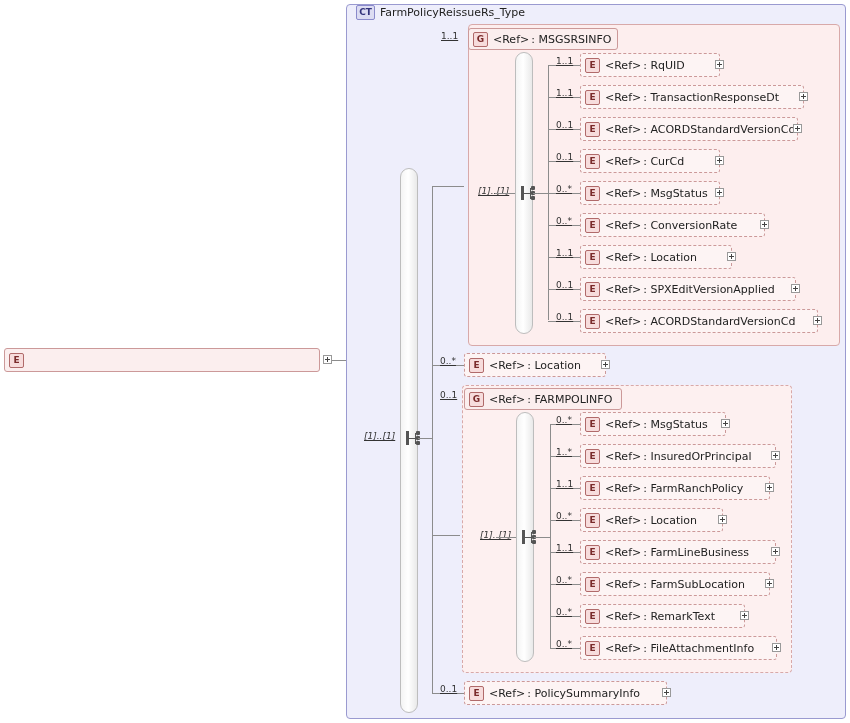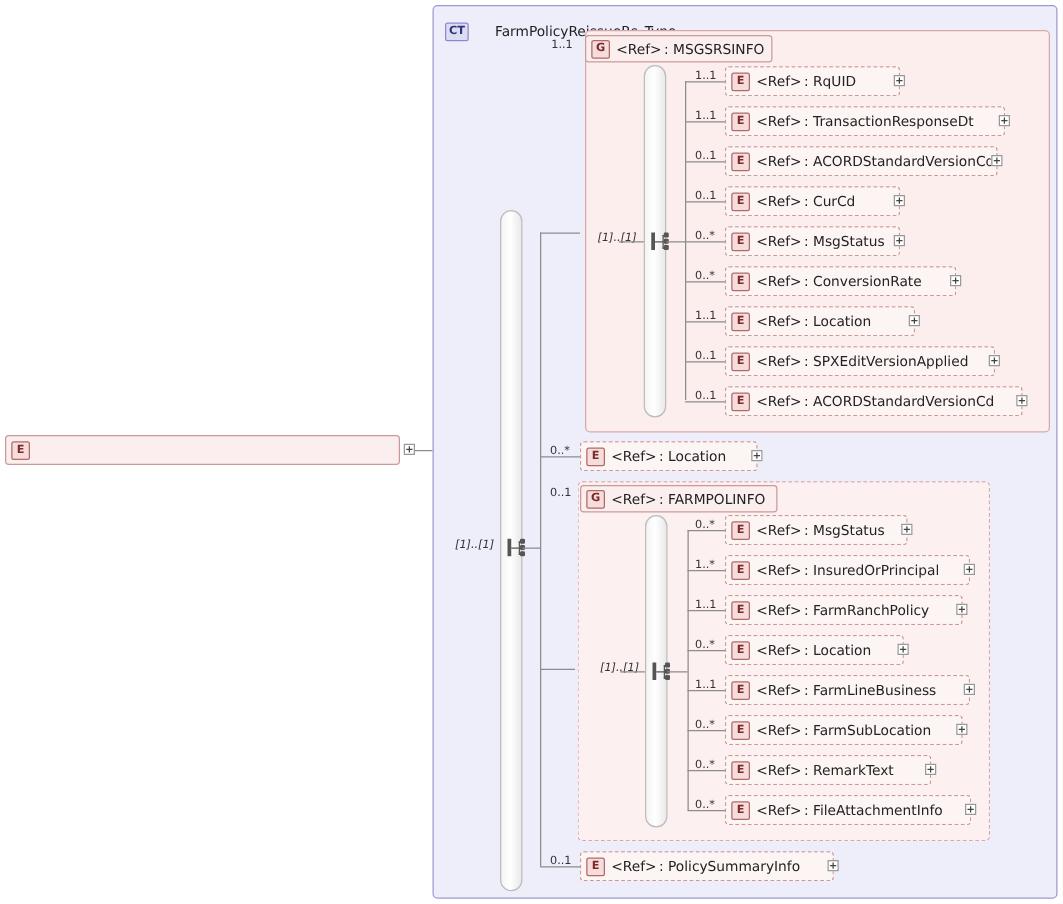--- a/index.html
+++ b/index.html
@@ -175,38 +175,39 @@
     position: absolute;
     background: #555;
   }
 
   
   .card {
     position: absolute;
     font-size: 9px;
     color: #333333;
     white-space: nowrap;
+    text-decoration: underline;
   }
   .card.it { font-style: italic; }
 </style>
 </head>
 <body>
 
 <div id="canvas">
 
   <div class="node solid" style="left:4px; top:348px; width:316px; height:24px;">
     <span class="icon">E</span>
   </div>
 
   <div class="plus" style="left:323px; top:355px; right:auto; margin-top:0;"></div>
 
   <div class="ln lnh" style="left:332px; top:360px; width:14px;"></div>
 
   <div class="ct-box" style="left:346px; top:4px; width:500px; height:715px;"></div>
-  <div class="ct-header" style="left:352px; top:18px;gap:16px;">
+  <div class="ct-header" style="left:352px; top:5px;">
     <span class="icon ct" style="width:19px; line-height:13px;">CT</span>
     <span>FarmPolicyReissueRs_Type</span>
   </div>
 
   <div class="seqbar" style="left:400px; top:168px; width:18px; height:545px;"></div>
 
   <div class="comp" style="left:406px; top:430px;">
     <div class="bar"></div>
     <div class="cx" style="left:3px; top:8px; width:7px; height:1px;"></div>
     <div class="cx" style="left:9px; top:3px; width:1px; height:11px;"></div>

